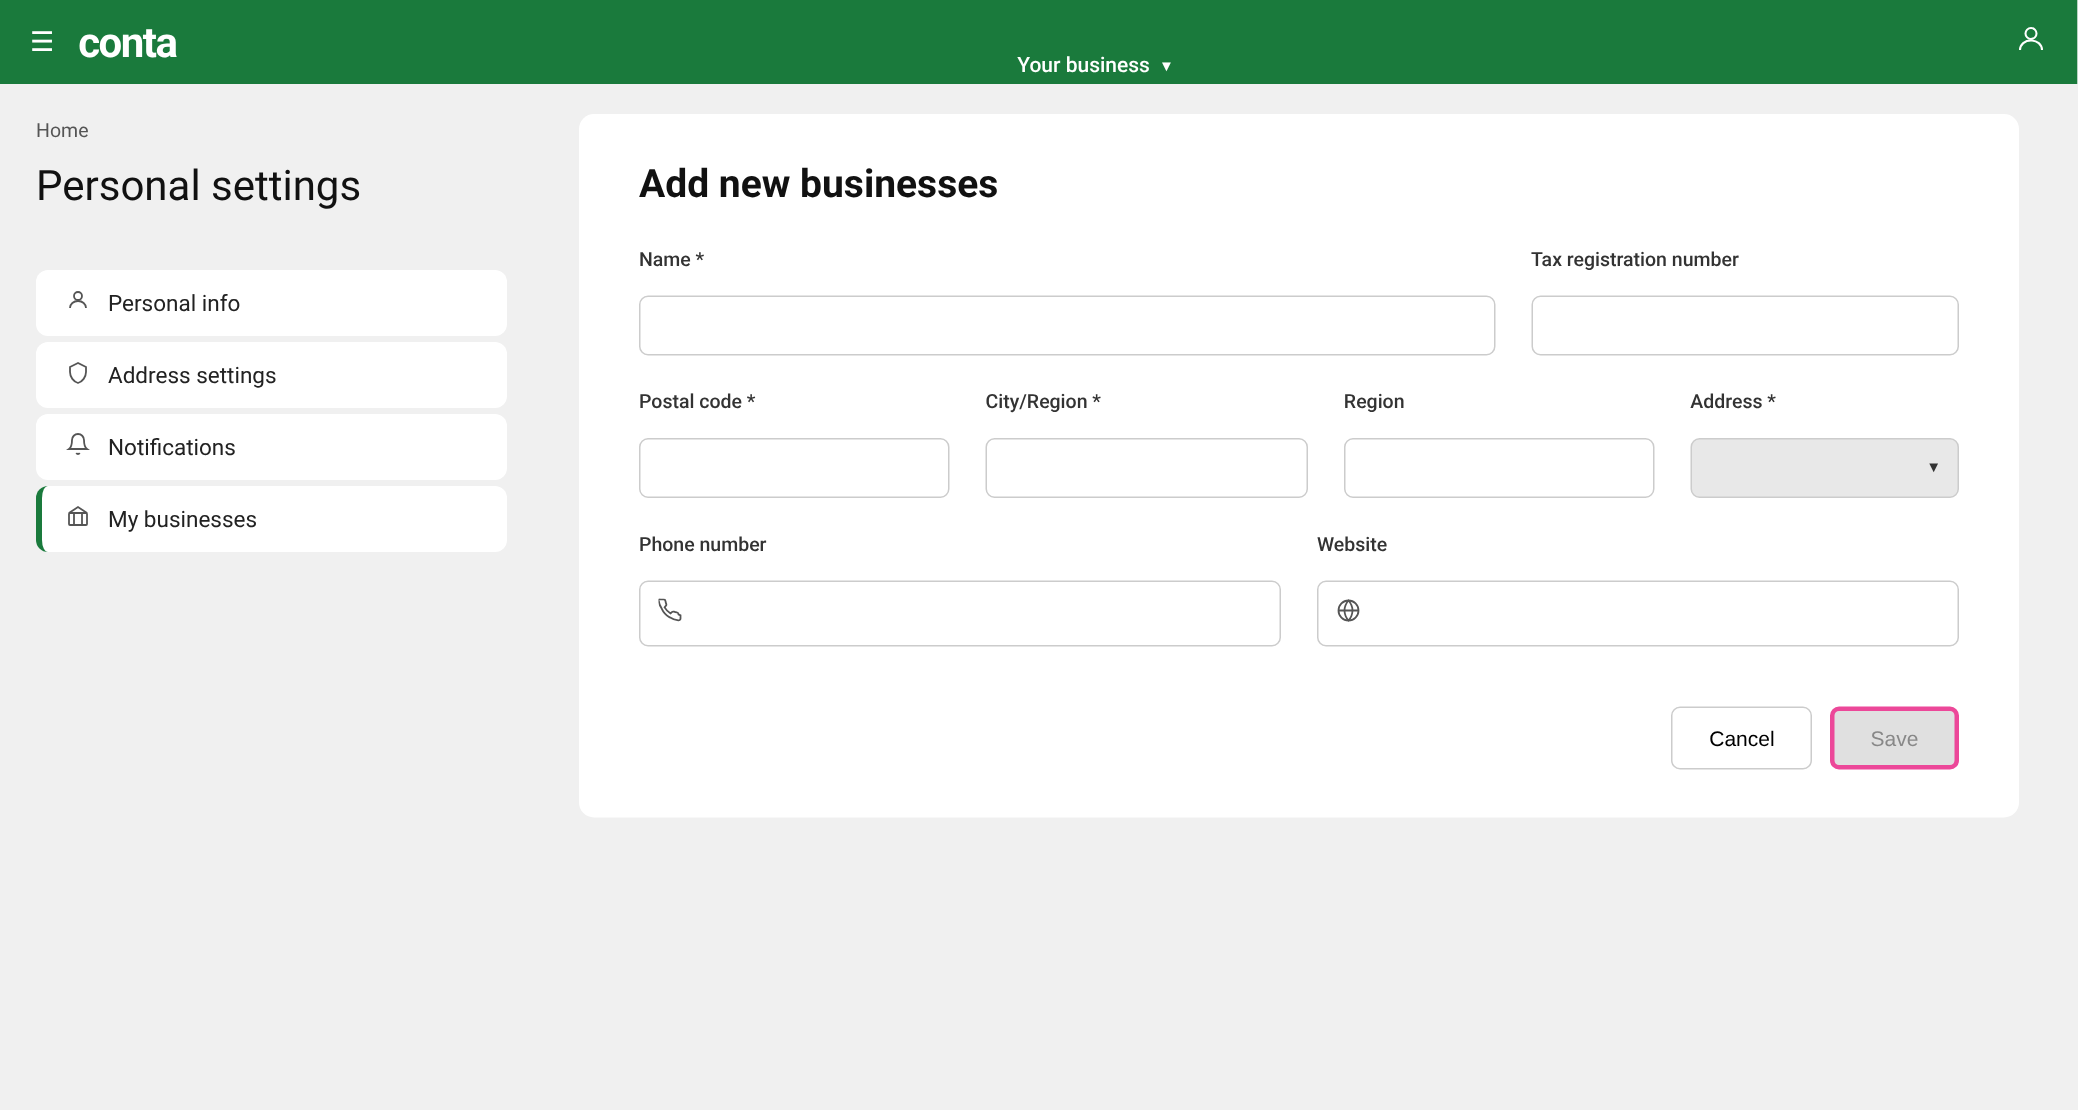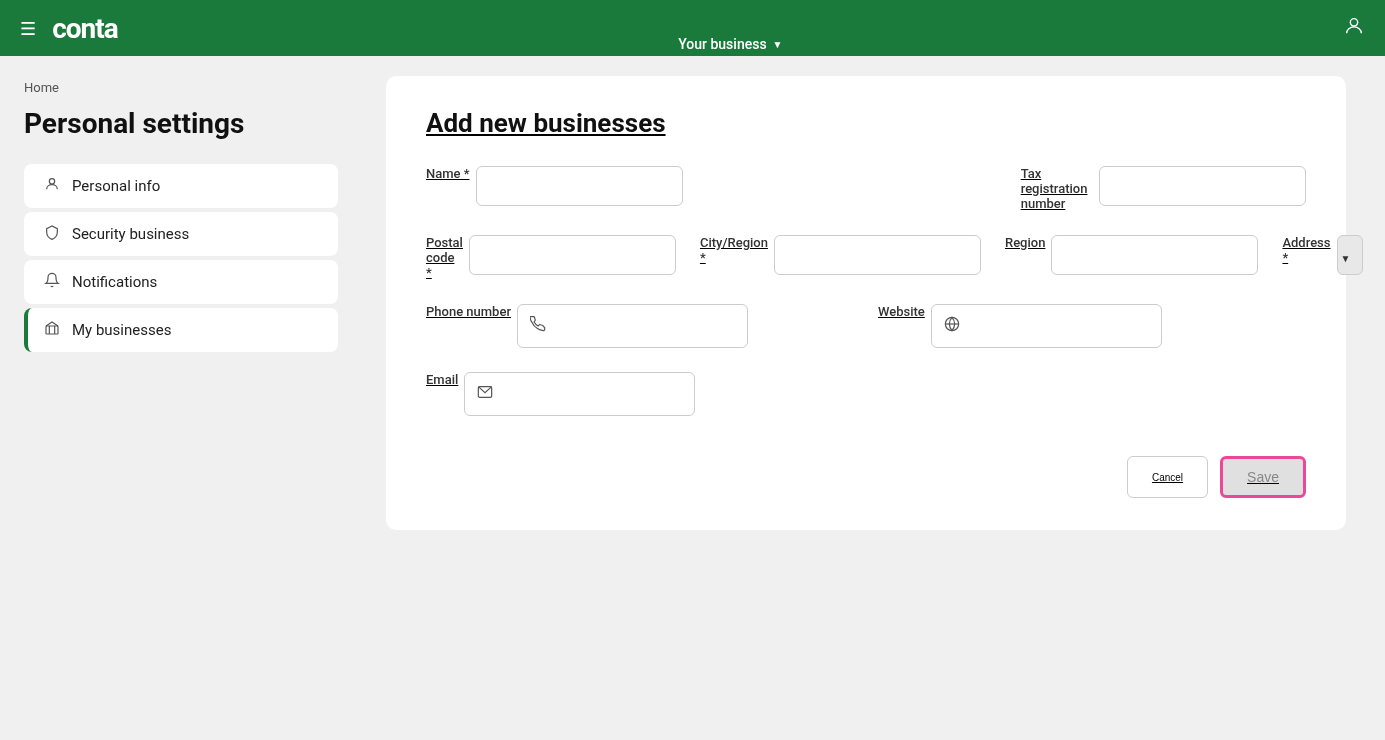--- a/index.html
+++ b/index.html
@@ -19,21 +19,21 @@
     .logo { color: white; font-size: 28px; font-weight: bold; letter-spacing: -1px; }
     .header-center { display: flex; align-items: center; gap: 6px; color: white; font-size: 14px; font-weight: 500; cursor: pointer; margin-top: 32px; }
     .header-right { color: white; cursor: pointer; }
 
     
     .main-layout { display: flex; height: calc(740px - 56px); }
 
     
     .sidebar { width: 362px; background: #f0f0f0; padding: 24px 24px; flex-shrink: 0; }
     .breadcrumb { font-size: 13px; color: #555; margin-bottom: 12px; cursor: pointer; }
-    .page-title { font-size: 28px; font-weight: 700; color: #111; margin-bottom: 24px; }
+    .page-title { font-size: 28px; font-weight: 400; color: #111; margin-bottom: 40px; }
     .nav-list { display: flex; flex-direction: column; gap: 4px; }
     .nav-item {
       display: flex; align-items: center; gap: 12px;
       padding: 12px 16px;
       border-radius: 8px;
       cursor: pointer;
       font-size: 15px;
       color: #222;
       background: white;
       border-left: 4px solid transparent;
@@ -41,27 +41,26 @@
     .nav-item.active { border-left: 4px solid #1a7a3c; background: white; }
     .nav-icon { font-size: 16px; color: #555; }
 
     
     .content { flex: 1; padding: 20px 24px; overflow-y: auto; }
     .card {
       background: white;
       border-radius: 10px;
       padding: 32px 40px;
       max-width: 960px;
-      text-decoration: underline;
     }
     .card-title { font-size: 26px; font-weight: 700; color: #111; margin-bottom: 28px; }
 
     
     .form-row { display: flex; gap: 24px; margin-bottom: 24px; }
-    .form-group { display: flex; gap: 6px; flex: 1; }
+    .form-group { display: flex; flex-direction: column; gap: 16px; flex: 1; }
     .form-label { font-size: 13px; color: #333; font-weight: 500; }
     .form-input {
       border: 1px solid #ccc;
       border-radius: 6px;
       padding: 10px 12px;
       font-size: 14px;
       outline: none;
       height: 40px;
     }
     .form-input-icon {
@@ -108,21 +107,21 @@
       pointer-events: none;
     }
 
     
     .form-footer { display: flex; justify-content: flex-end; gap: 12px; margin-top: 40px; }
     .btn-cancel {
       padding: 10px 24px;
       border: 1px solid #ccc;
       border-radius: 6px;
       background: white;
-      font-size: 10px;
+      font-size: 14px;
       cursor: pointer;
       font-weight: 500;
     }
     .btn-save {
       padding: 10px 24px;
       border: 3px solid #ec4899;
       border-radius: 6px;
       background: #e0e0e0;
       font-size: 14px;
       cursor: pointer;
@@ -167,21 +166,21 @@
         </span>
         <span>Personal info</span>
       </div>
 
       <div class="nav-item">
         <span class="nav-icon">
           <svg width="16" height="16" viewBox="0 0 24 24" fill="none" stroke="currentColor" stroke-width="1.8">
             <path d="M12 3L4 7v5c0 5 3.5 9.7 8 11 4.5-1.3 8-6 8-11V7z"></path>
           </svg>
         </span>
-        <span>Security business</span>
+        <span>Address settings</span>
       </div>
 
       <div class="nav-item">
         <span class="nav-icon">
           <svg width="16" height="16" viewBox="0 0 24 24" fill="none" stroke="currentColor" stroke-width="1.8">
             <path d="M18 8A6 6 0 006 8c0 7-3 9-3 9h18s-3-2-3-9"></path>
             <path d="M13.73 21a2 2 0 01-3.46 0"></path>
           </svg>
         </span>
         <span>Notifications</span>
@@ -260,35 +259,20 @@
                 <circle cx="12" cy="12" r="10"></circle>
                 <line x1="2" y1="12" x2="22" y2="12"></line>
                 <path d="M12 2a15.3 15.3 0 014 10 15.3 15.3 0 01-4 10 15.3 15.3 0 01-4-10 15.3 15.3 0 014-10z"></path>
               </svg>
             </span>
             <input type="text" style="">
           </div>
         </div>
       </div>
 
-      <div class="form-row">
-        <div class="form-group">
-          <label class="form-label">Email</label>
-          <div class="form-input-icon">
-            <span class="input-icon">
-              <svg width="16" height="16" viewBox="0 0 24 24" fill="none" stroke="currentColor" stroke-width="1.8">
-                <rect x="2" y="4" width="20" height="16" rx="2"></rect>
-                <polyline points="2,4 12,13 22,4"></polyline>
-              </svg>
-            </span>
-            <input type="text" style="">
-          </div>
-        </div>
-        <div class="form-group"></div>
-      </div>
 
       <div class="form-footer">
         <button class="btn-cancel">Cancel</button>
         <button class="btn-save">Save</button>
       </div>
     </div>
   </main>
 </div>
 
 </body></html>

